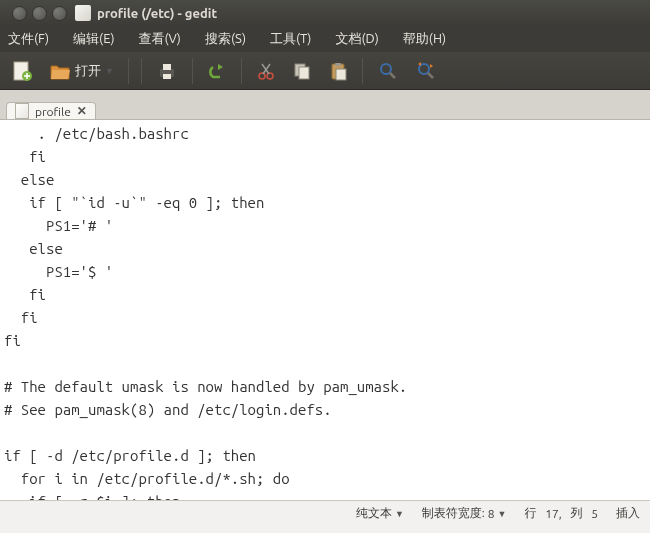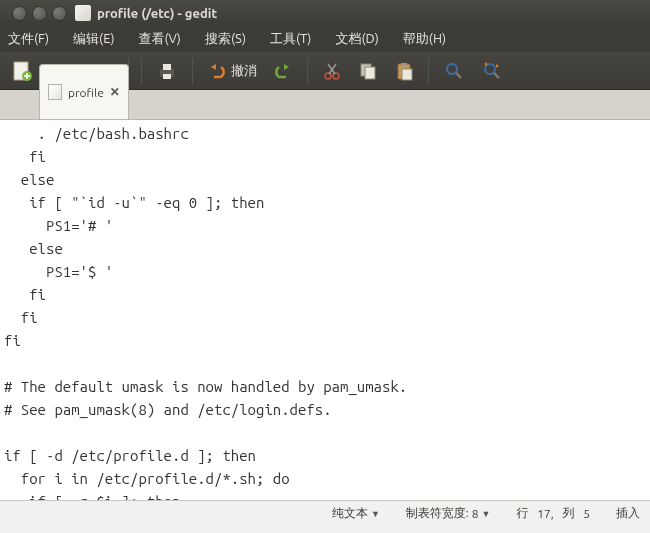--- a/index.html
+++ b/index.html
@@ -64,27 +64,26 @@
   display: flex;
   align-items: flex-end;
   padding: 0 6px;
   border-bottom: 1px solid #b8b5ac;
 }
 .tab {
   background: #f7f6f3;
   border: 1px solid #b8b5ac;
   border-bottom: none;
   border-radius: 4px 4px 0 0;
-  padding: 19px 8px;
+  padding: 0 8px;
   display: flex;
   align-items: center;
   gap: 6px;
   font-size: 12px;
   color: #3c3b37;
-  margin-left: 33px;
 }
 .tab .doc-icon {
   width: 14px; height: 16px;
   background: linear-gradient(135deg, #fff, #e8e6df);
   border: 1px solid #b3b0a6;
 }
 .tab .close { font-weight: bold; color: #555; cursor: pointer; }
 .editor {
   background: #fff;
   height: 380px;
@@ -103,21 +102,21 @@
   background: #f2f1f0;
   border-top: 1px solid #c9c6be;
   display: flex;
   align-items: center;
   justify-content: flex-end;
   padding: 0 10px;
   font-size: 12px;
   color: #3c3b37;
   gap: 18px;
 }
-.sb-item { display: flex; align-items: center; gap: 3px; margin-left: 8px; }
+.sb-item { display: flex; align-items: center; gap: 3px; }
 .dd-arrow { font-size: 9px; color: #555; }
 </style>
 </head>
 <body>
 
 <div class="titlebar">
   <div class="window-controls">
     <div class="wbtn"></div>
     <div class="wbtn"></div>
     <div class="wbtn"></div>
@@ -155,27 +154,20 @@
   <div class="tsep"></div>
   <div class="tsep"></div>
   <div class="tbtn">
     <svg width="22" height="22">
         <rect x="4" y="9" width="14" height="8" fill="#5a5954" rx="1"></rect>
         <rect x="7" y="4" width="8" height="6" fill="#ece8db"></rect>
         <rect x="7" y="14" width="8" height="5" fill="#ece8db"></rect>
       </svg>
   </div>
   <div class="tsep"></div>
-  <div class="tbtn">
-    <svg width="20" height="20">
-        <path d="M14 6a6 6 0 010 10H7" fill="none" stroke="#d97b2d" stroke-width="2.5"></path>
-        <path d="M9 3l-5 3 5 3z" fill="#d97b2d"></path>
-      </svg>
-    <span>撤消</span>
-  </div>
   <div class="tbtn">
     <svg width="20" height="20">
         <path d="M6 6a6 6 0 000 10h7" fill="none" stroke="#6fa83a" stroke-width="2.5"></path>
         <path d="M11 3l5 3-5 3z" fill="#6fa83a"></path>
       </svg>
   </div>
   <div class="tsep"></div>
   <div class="tbtn">
     <svg width="20" height="20">
         <circle cx="6" cy="15" r="3" fill="none" stroke="#c94f3f" stroke-width="1.5"></circle>

